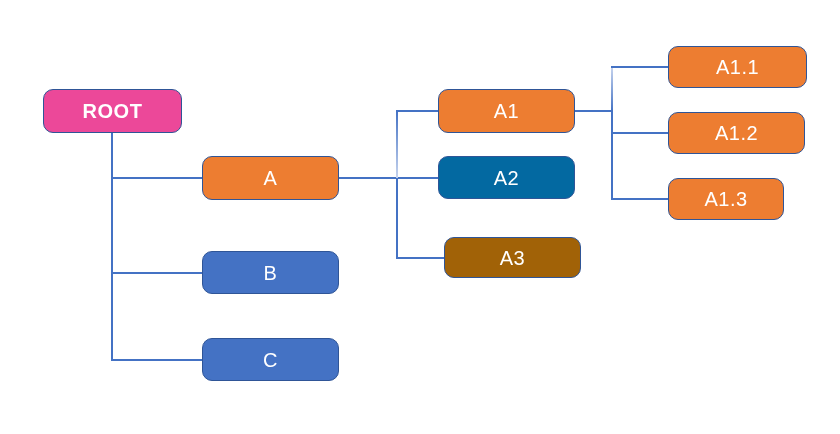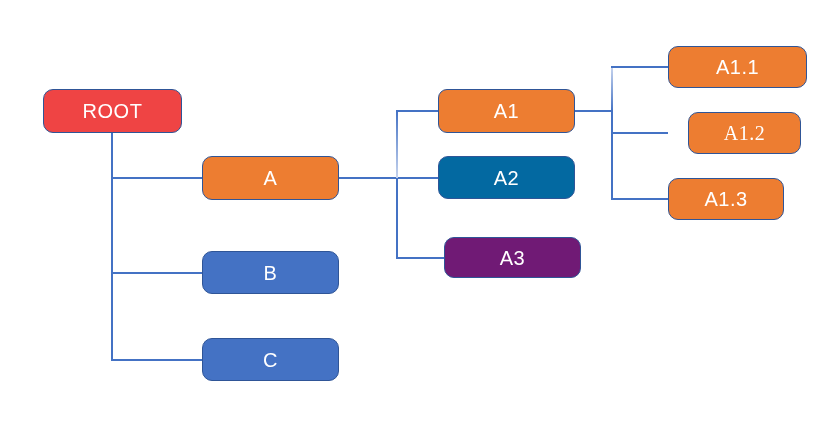--- a/index.html
+++ b/index.html
@@ -36,25 +36,25 @@
   .connector.h { height: 1.5px; }
   .connector.v { width: 1.5px; }
   .connector.v.fade-down { background: linear-gradient(to bottom, #4472C4 0%, #c7d4ee 100%); }
   .connector.v.fade-up   { background: linear-gradient(to top,    #4472C4 0%, #c7d4ee 100%); }
 
   
   #node-root { left: 43px;  top: 89px;  width: 139px; height: 44px; }
   #node-a    { left: 202px; top: 156px; width: 137px; height: 44px; }
   #node-b    { left: 202px; top: 251px; width: 137px; height: 43px; }
   #node-c    { left: 202px; top: 338px; width: 137px; height: 43px; }
-  #node-a1   { left: 438px; top: 89px;  width: 137px; height: 44px; border-radius: 9px; }
+  #node-a1   { left: 438px; top: 89px;  width: 137px; height: 44px; }
   #node-a2   { left: 438px; top: 156px; width: 137px; height: 43px; }
   #node-a3   { left: 444px; top: 237px; width: 137px; height: 41px; }
   #node-a11  { left: 668px; top: 46px;  width: 139px; height: 42px; }
-  #node-a12  { left: 688px; top: 112px; width: 113px; height: 42px; font-family: Liberation Serif, serif; }
+  #node-a12  { left: 668px; top: 112px; width: 137px; height: 42px; }
   #node-a13  { left: 668px; top: 178px; width: 116px; height: 42px; }
 
   
   #conn-root-trunk { left: 111px; top: 133px; height: 227px; }
   #conn-root-a     { left: 111px; top: 177px; width: 91px; }
   #conn-root-b     { left: 111px; top: 272px; width: 91px; }
   #conn-root-c     { left: 111px; top: 359px; width: 91px; }
   #conn-a-a2       { left: 339px; top: 177px; width: 99px; }
   #conn-a-trunk-up   { left: 396px; top: 111px; height: 67px; }
   #conn-a-trunk-down { left: 396px; top: 178px; height: 80px; }
@@ -83,24 +83,24 @@
   <div class="connector h" id="conn-a1-in"></div>
   <div class="connector h" id="conn-a3-in"></div>
 
   <div class="connector h" id="conn-a1-out"></div>
   <div class="connector v fade-up" id="conn-a1-trunk-up"></div>
   <div class="connector v" id="conn-a1-trunk-down"></div>
   <div class="connector h" id="conn-a11"></div>
   <div class="connector h" id="conn-a12"></div>
   <div class="connector h" id="conn-a13"></div>
 
-  <div class="node" id="node-root" style="background: #ef4444;">ROOT</div>
+  <div class="node" id="node-root" style="background: #ec4899; font-weight: bold;">ROOT</div>
   <div class="node" id="node-a" style="background: rgb(237, 125, 49);">A</div>
   <div class="node" id="node-b" style="background: rgb(68, 114, 196);">B</div>
   <div class="node" id="node-c" style="background: rgb(68, 114, 196);">C</div>
   <div class="node" id="node-a1" style="background: rgb(237, 125, 49);">A1</div>
   <div class="node" id="node-a2" style="background: #0369a1;">A2</div>
-  <div class="node" id="node-a3" style="background: #701a75;">A3</div>
+  <div class="node" id="node-a3" style="background: #a16207;">A3</div>
   <div class="node" id="node-a11" style="background: rgb(237, 125, 49);">A1.1</div>
   <div class="node" id="node-a12" style="background: rgb(237, 125, 49);">A1.2</div>
   <div class="node" id="node-a13" style="background: rgb(237, 125, 49);">A1.3</div>
 
 </div>
 
 </body></html>

